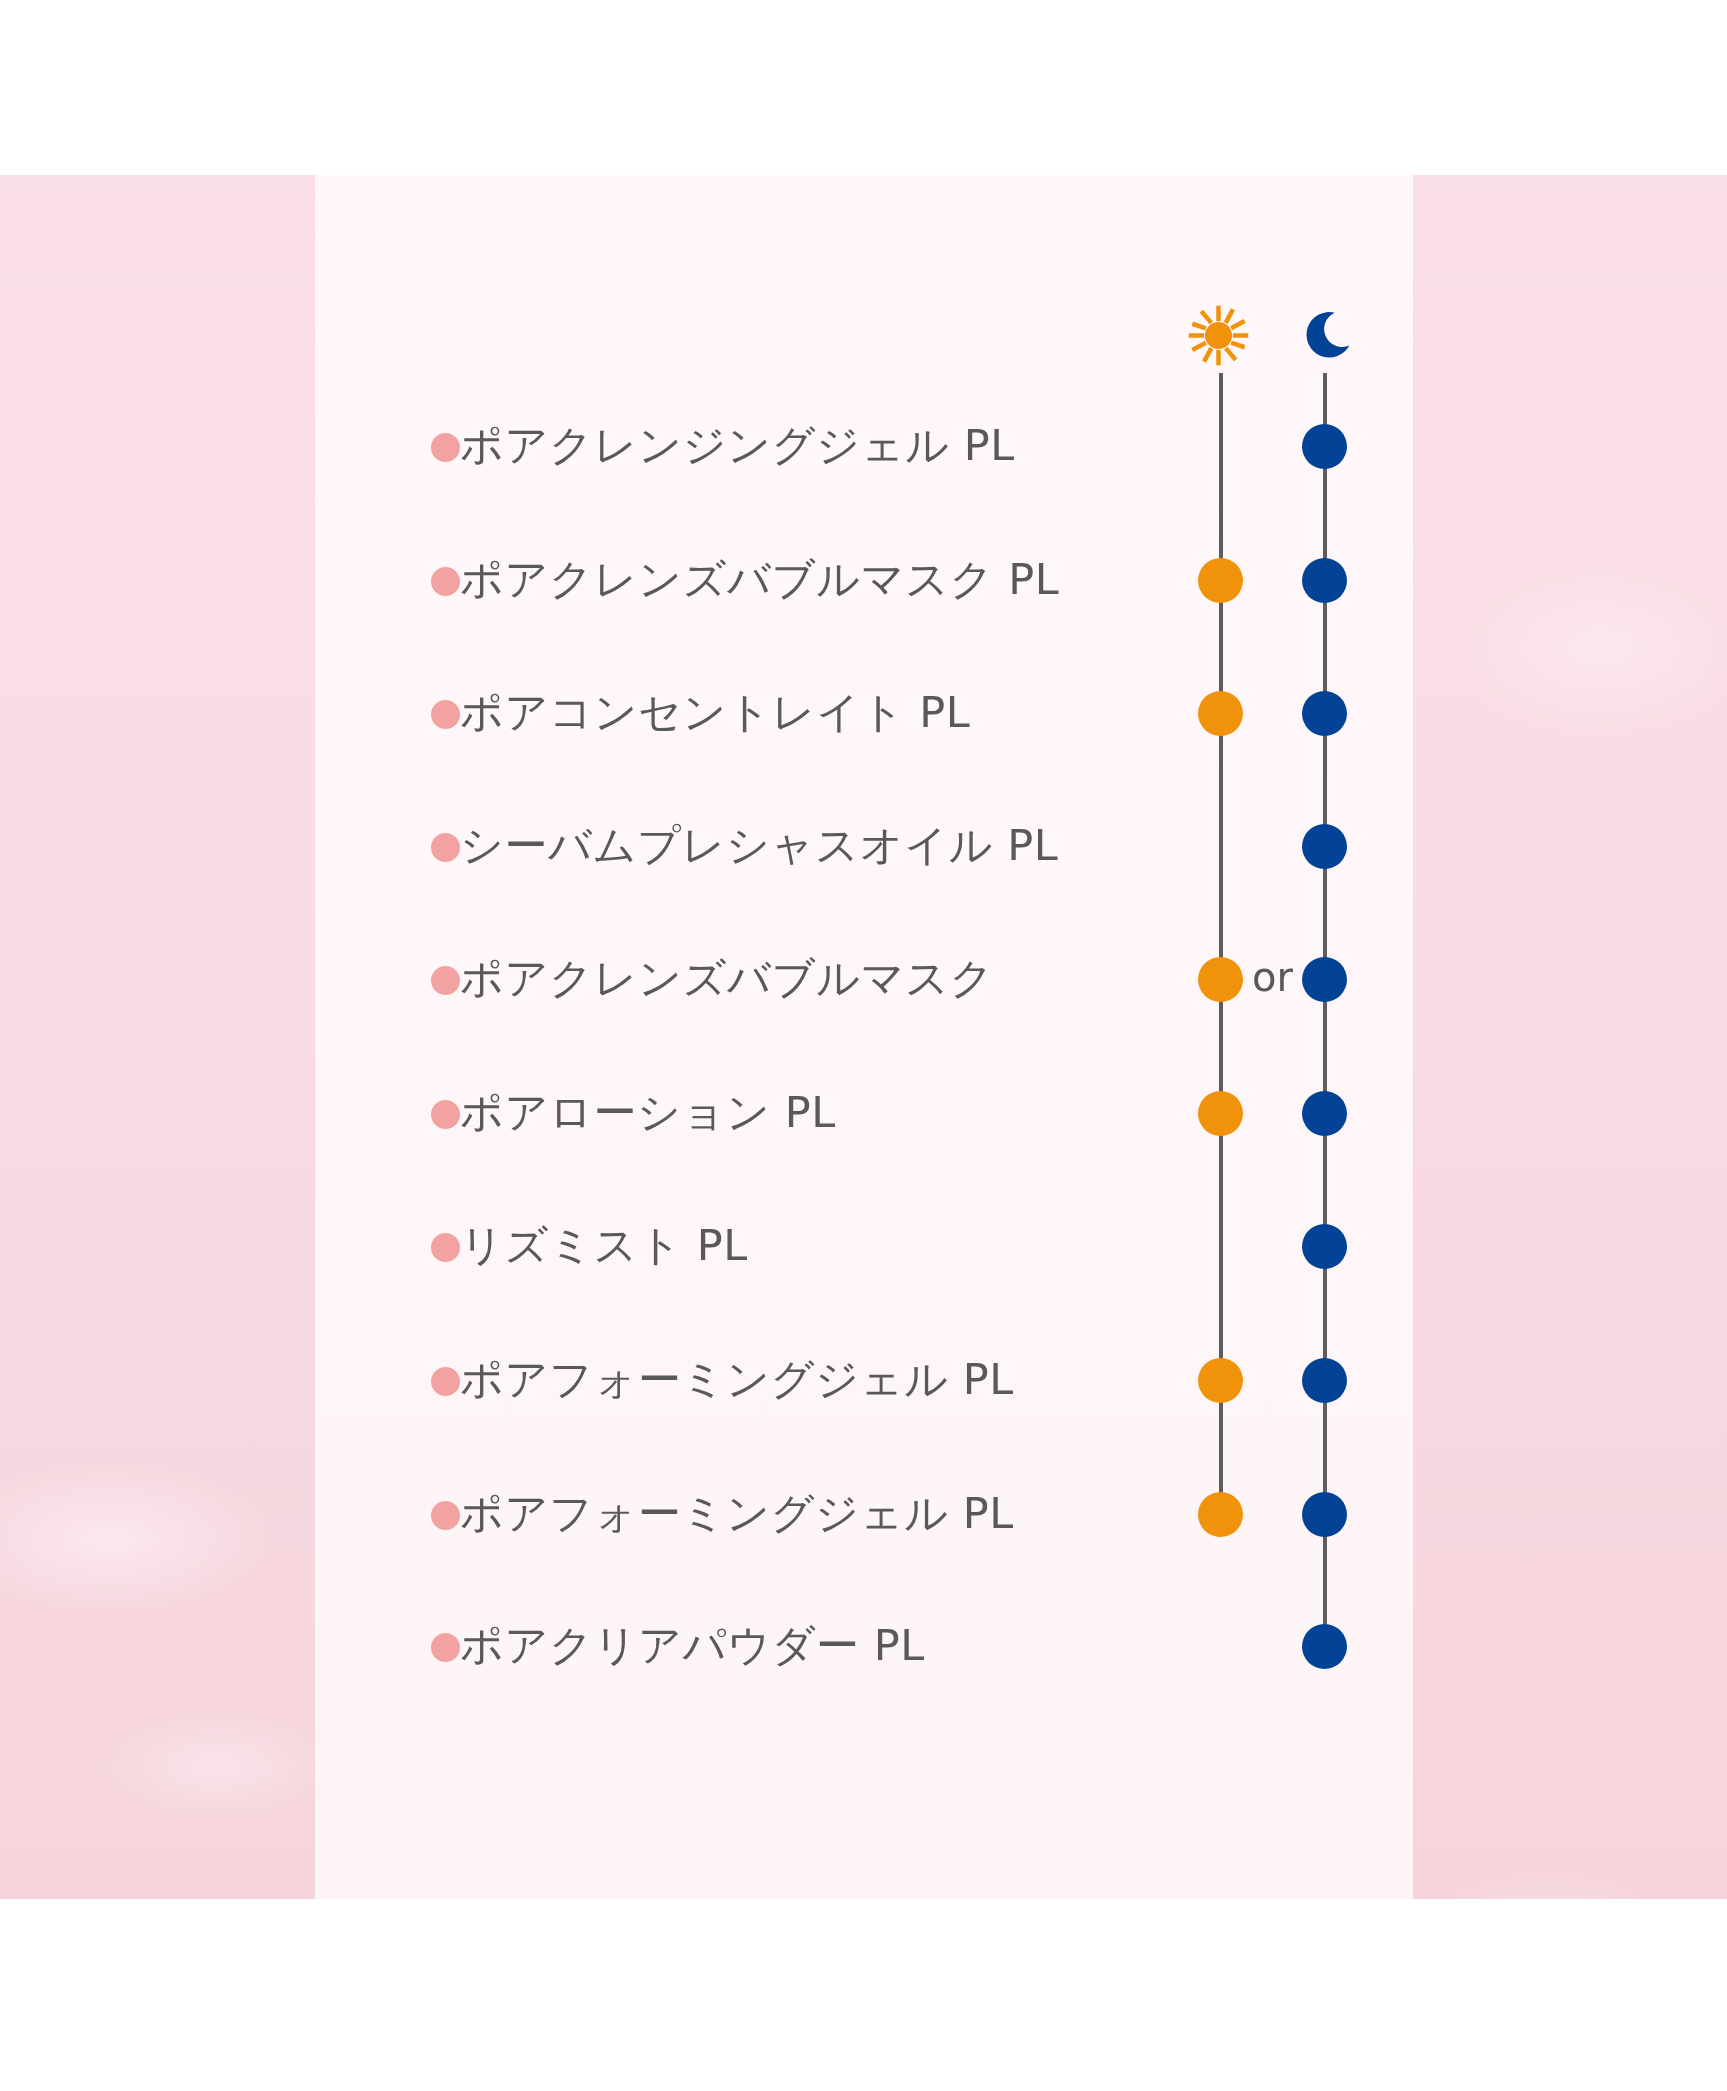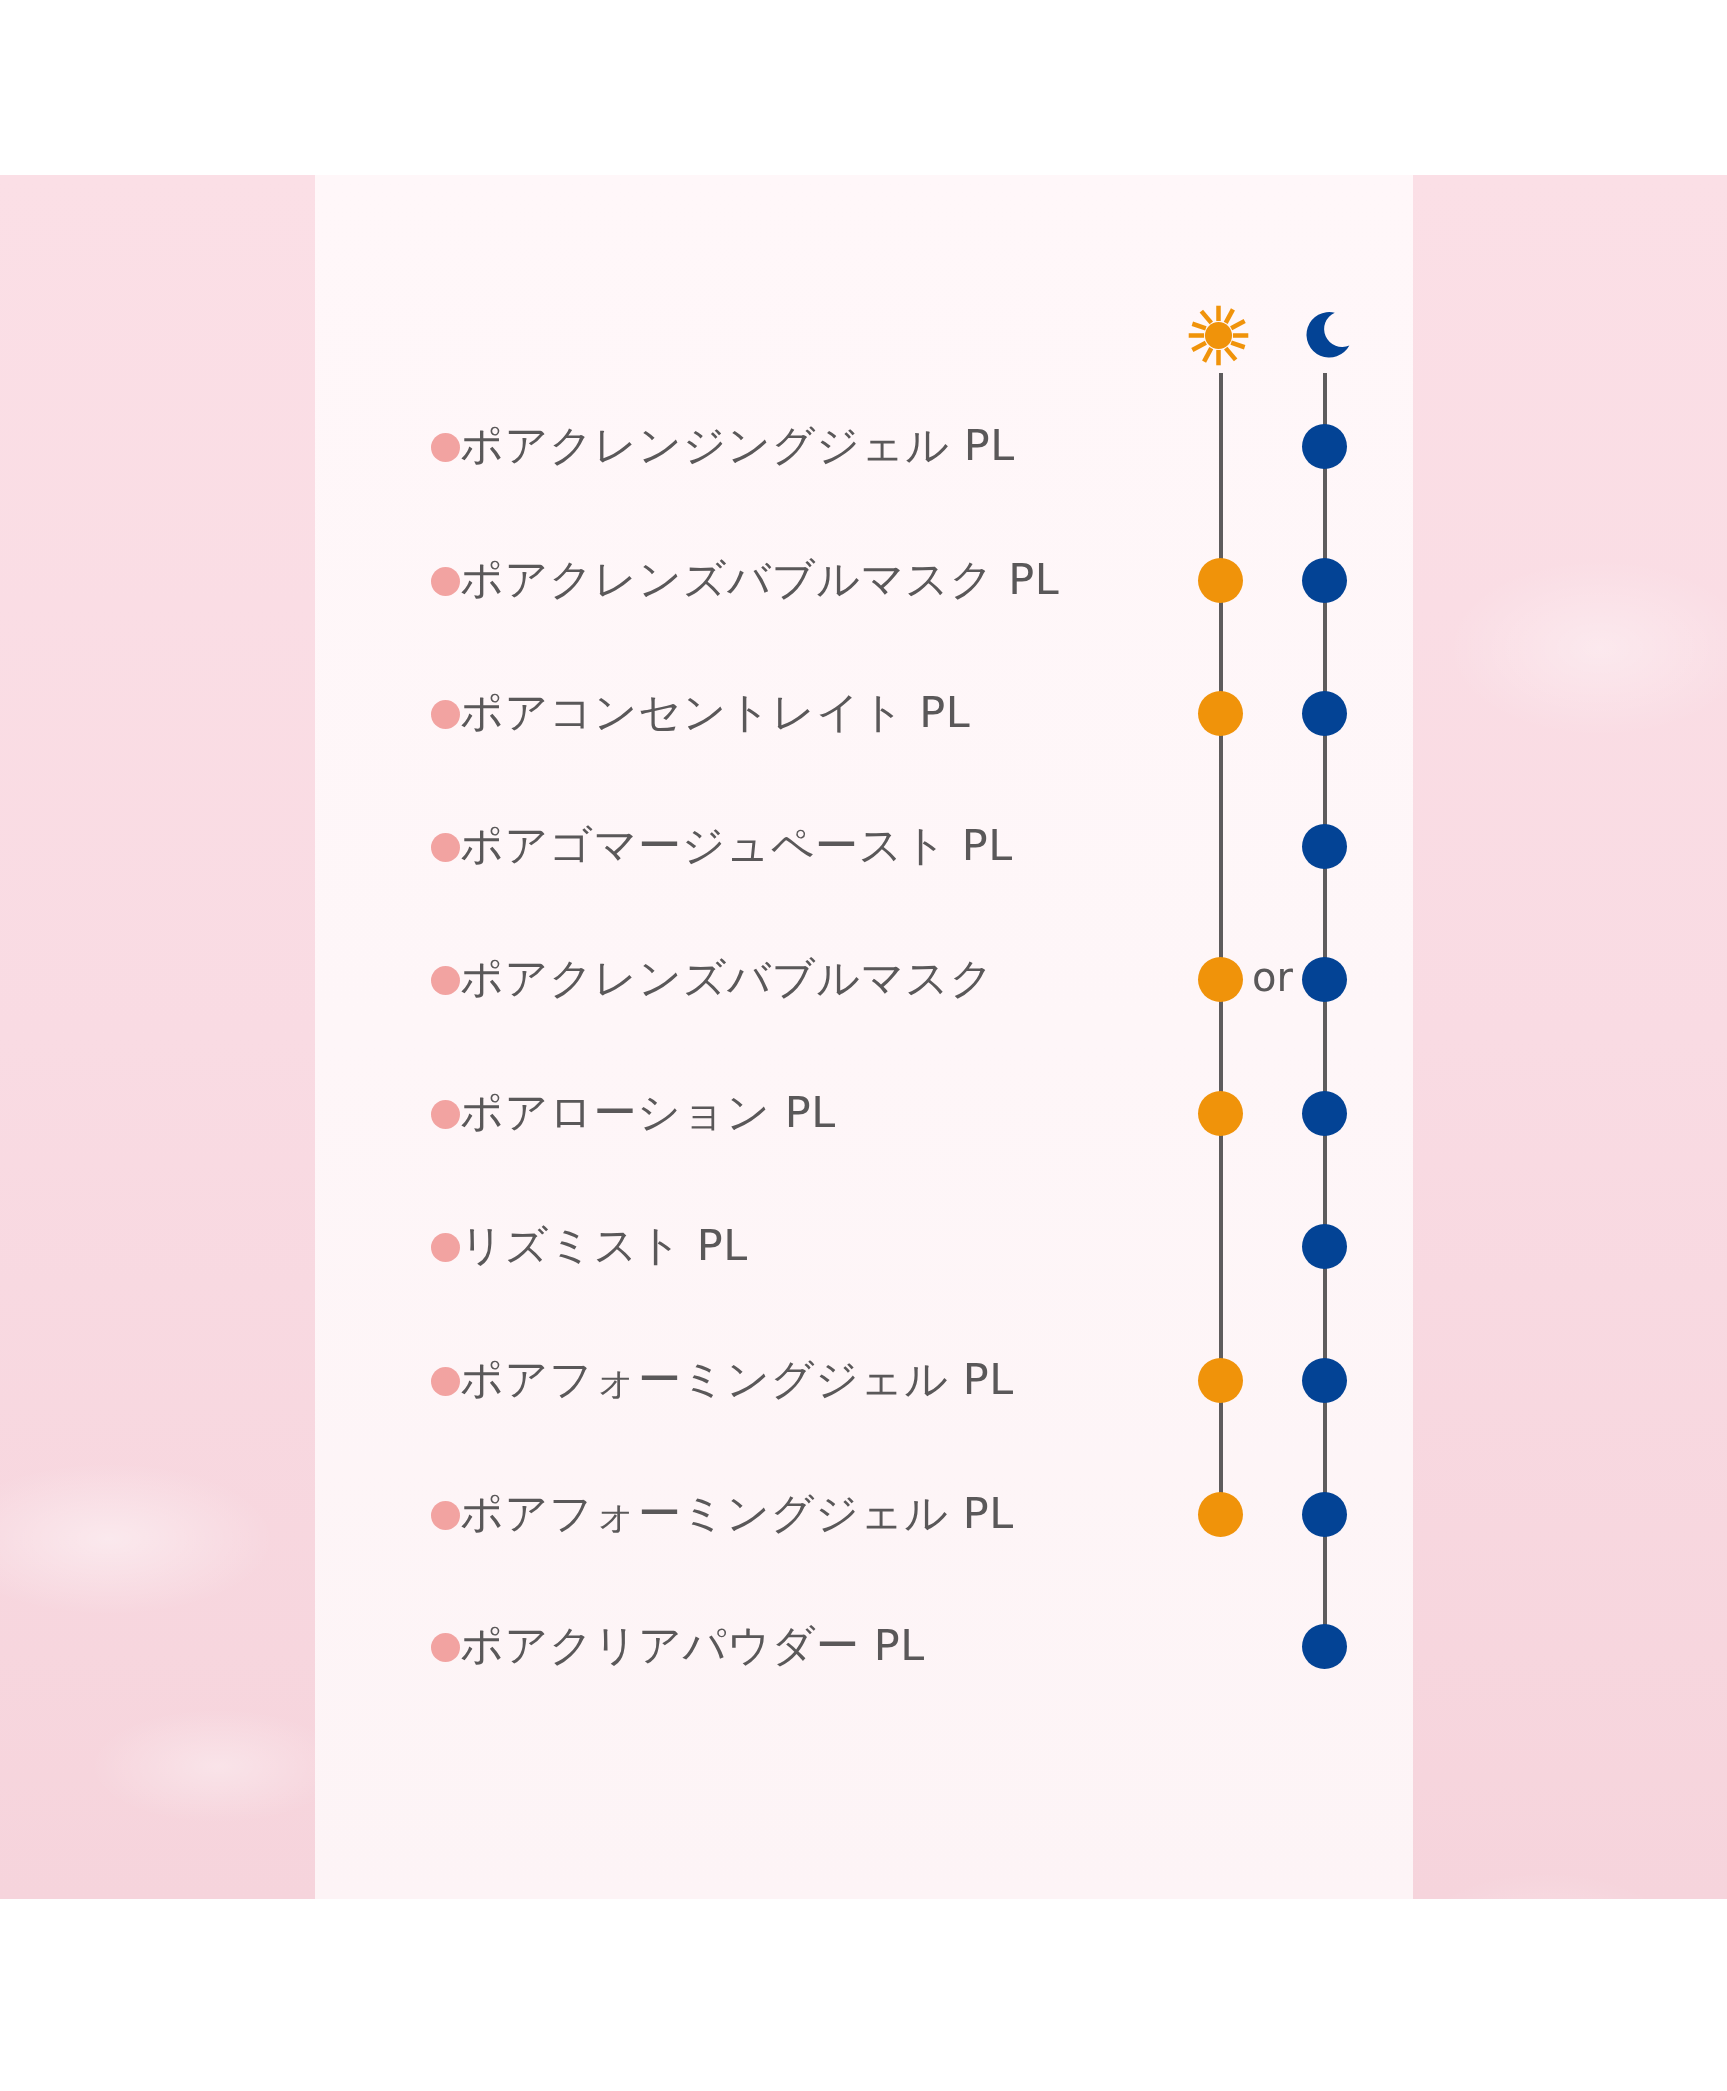--- a/index.html
+++ b/index.html
@@ -66,21 +66,21 @@
   <span class="dot night"></span>
 </div>
 <div class="row" style="top:714px;">
   <span class="bullet"></span>
   <span class="label">ポアコンセントレイト PL</span>
   <span class="dot day"></span>
   <span class="dot night"></span>
 </div>
 <div class="row" style="top:847px;">
   <span class="bullet"></span>
-  <span class="label">ポアゴマージュペースト PL</span>
+  <span class="label">シーバムプレシャスオイル PL</span>
   <span class="dot night"></span>
 </div>
 <div class="row" style="top:980px;">
   <span class="bullet"></span>
   <span class="label">ポアクレンズバブルマスク</span>
   <span class="dot day"></span>
   <span class="or">or</span>
   <span class="dot night"></span>
 </div>
 <div class="row" style="top:1114px;">

